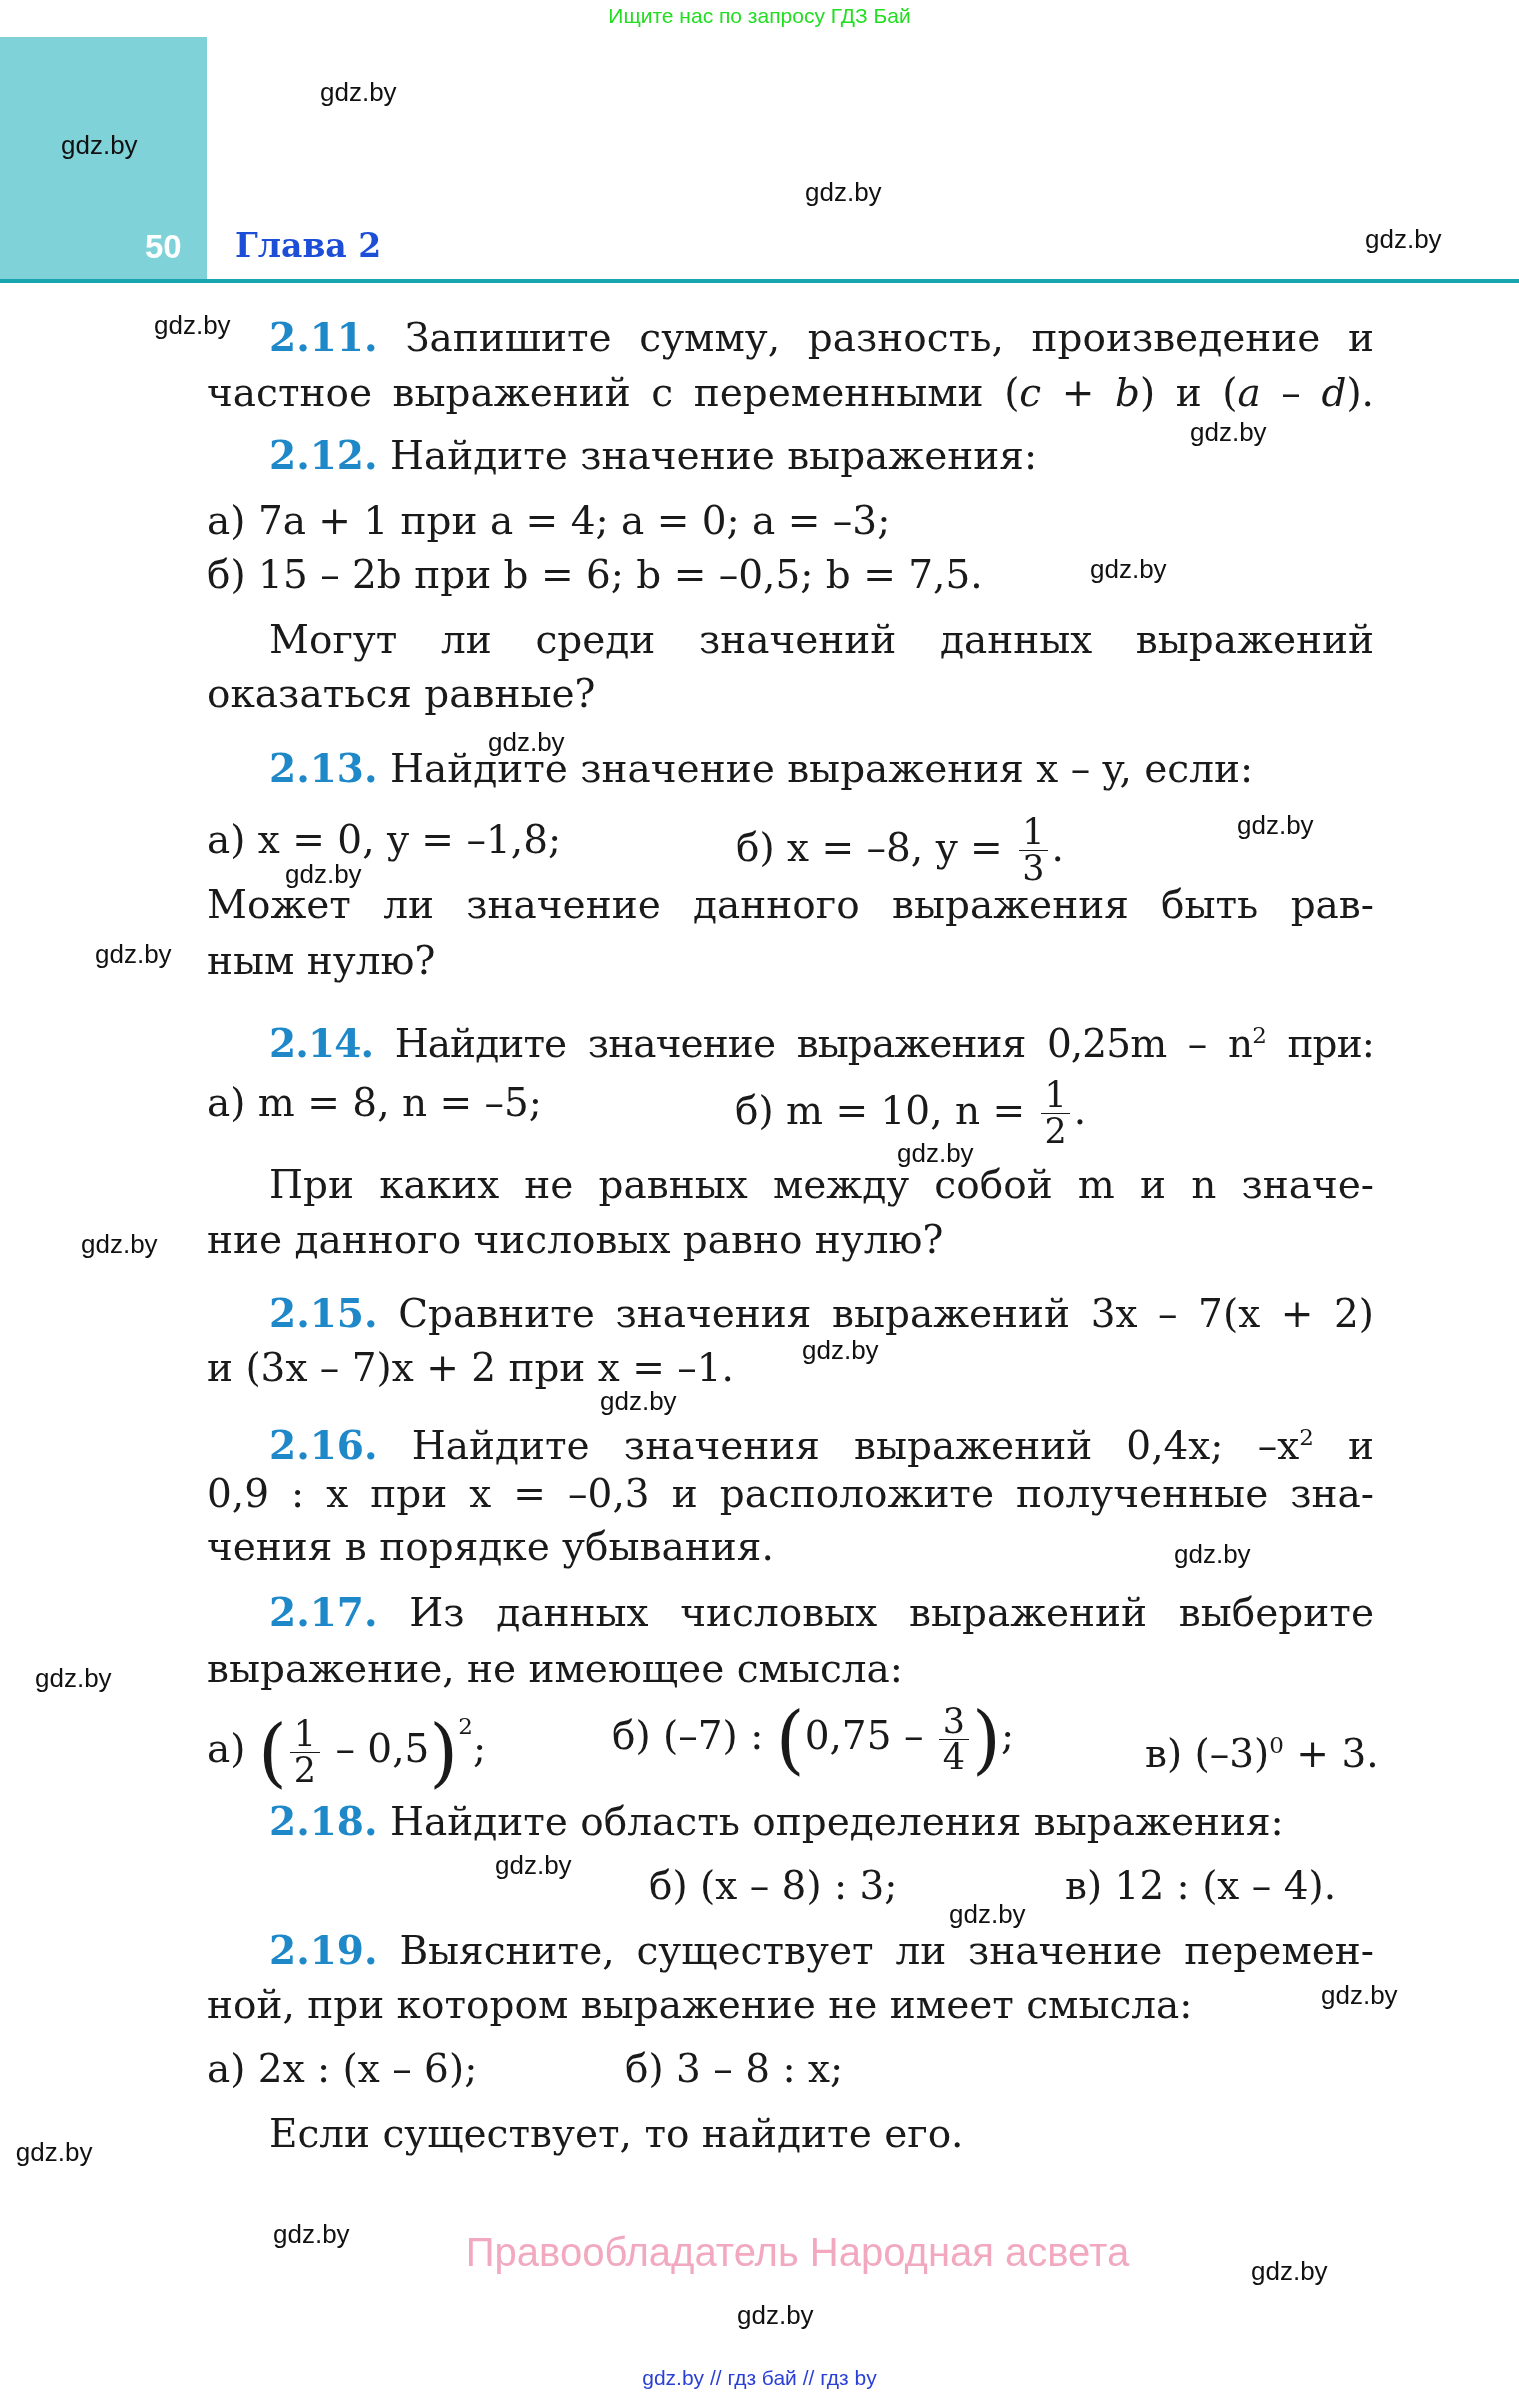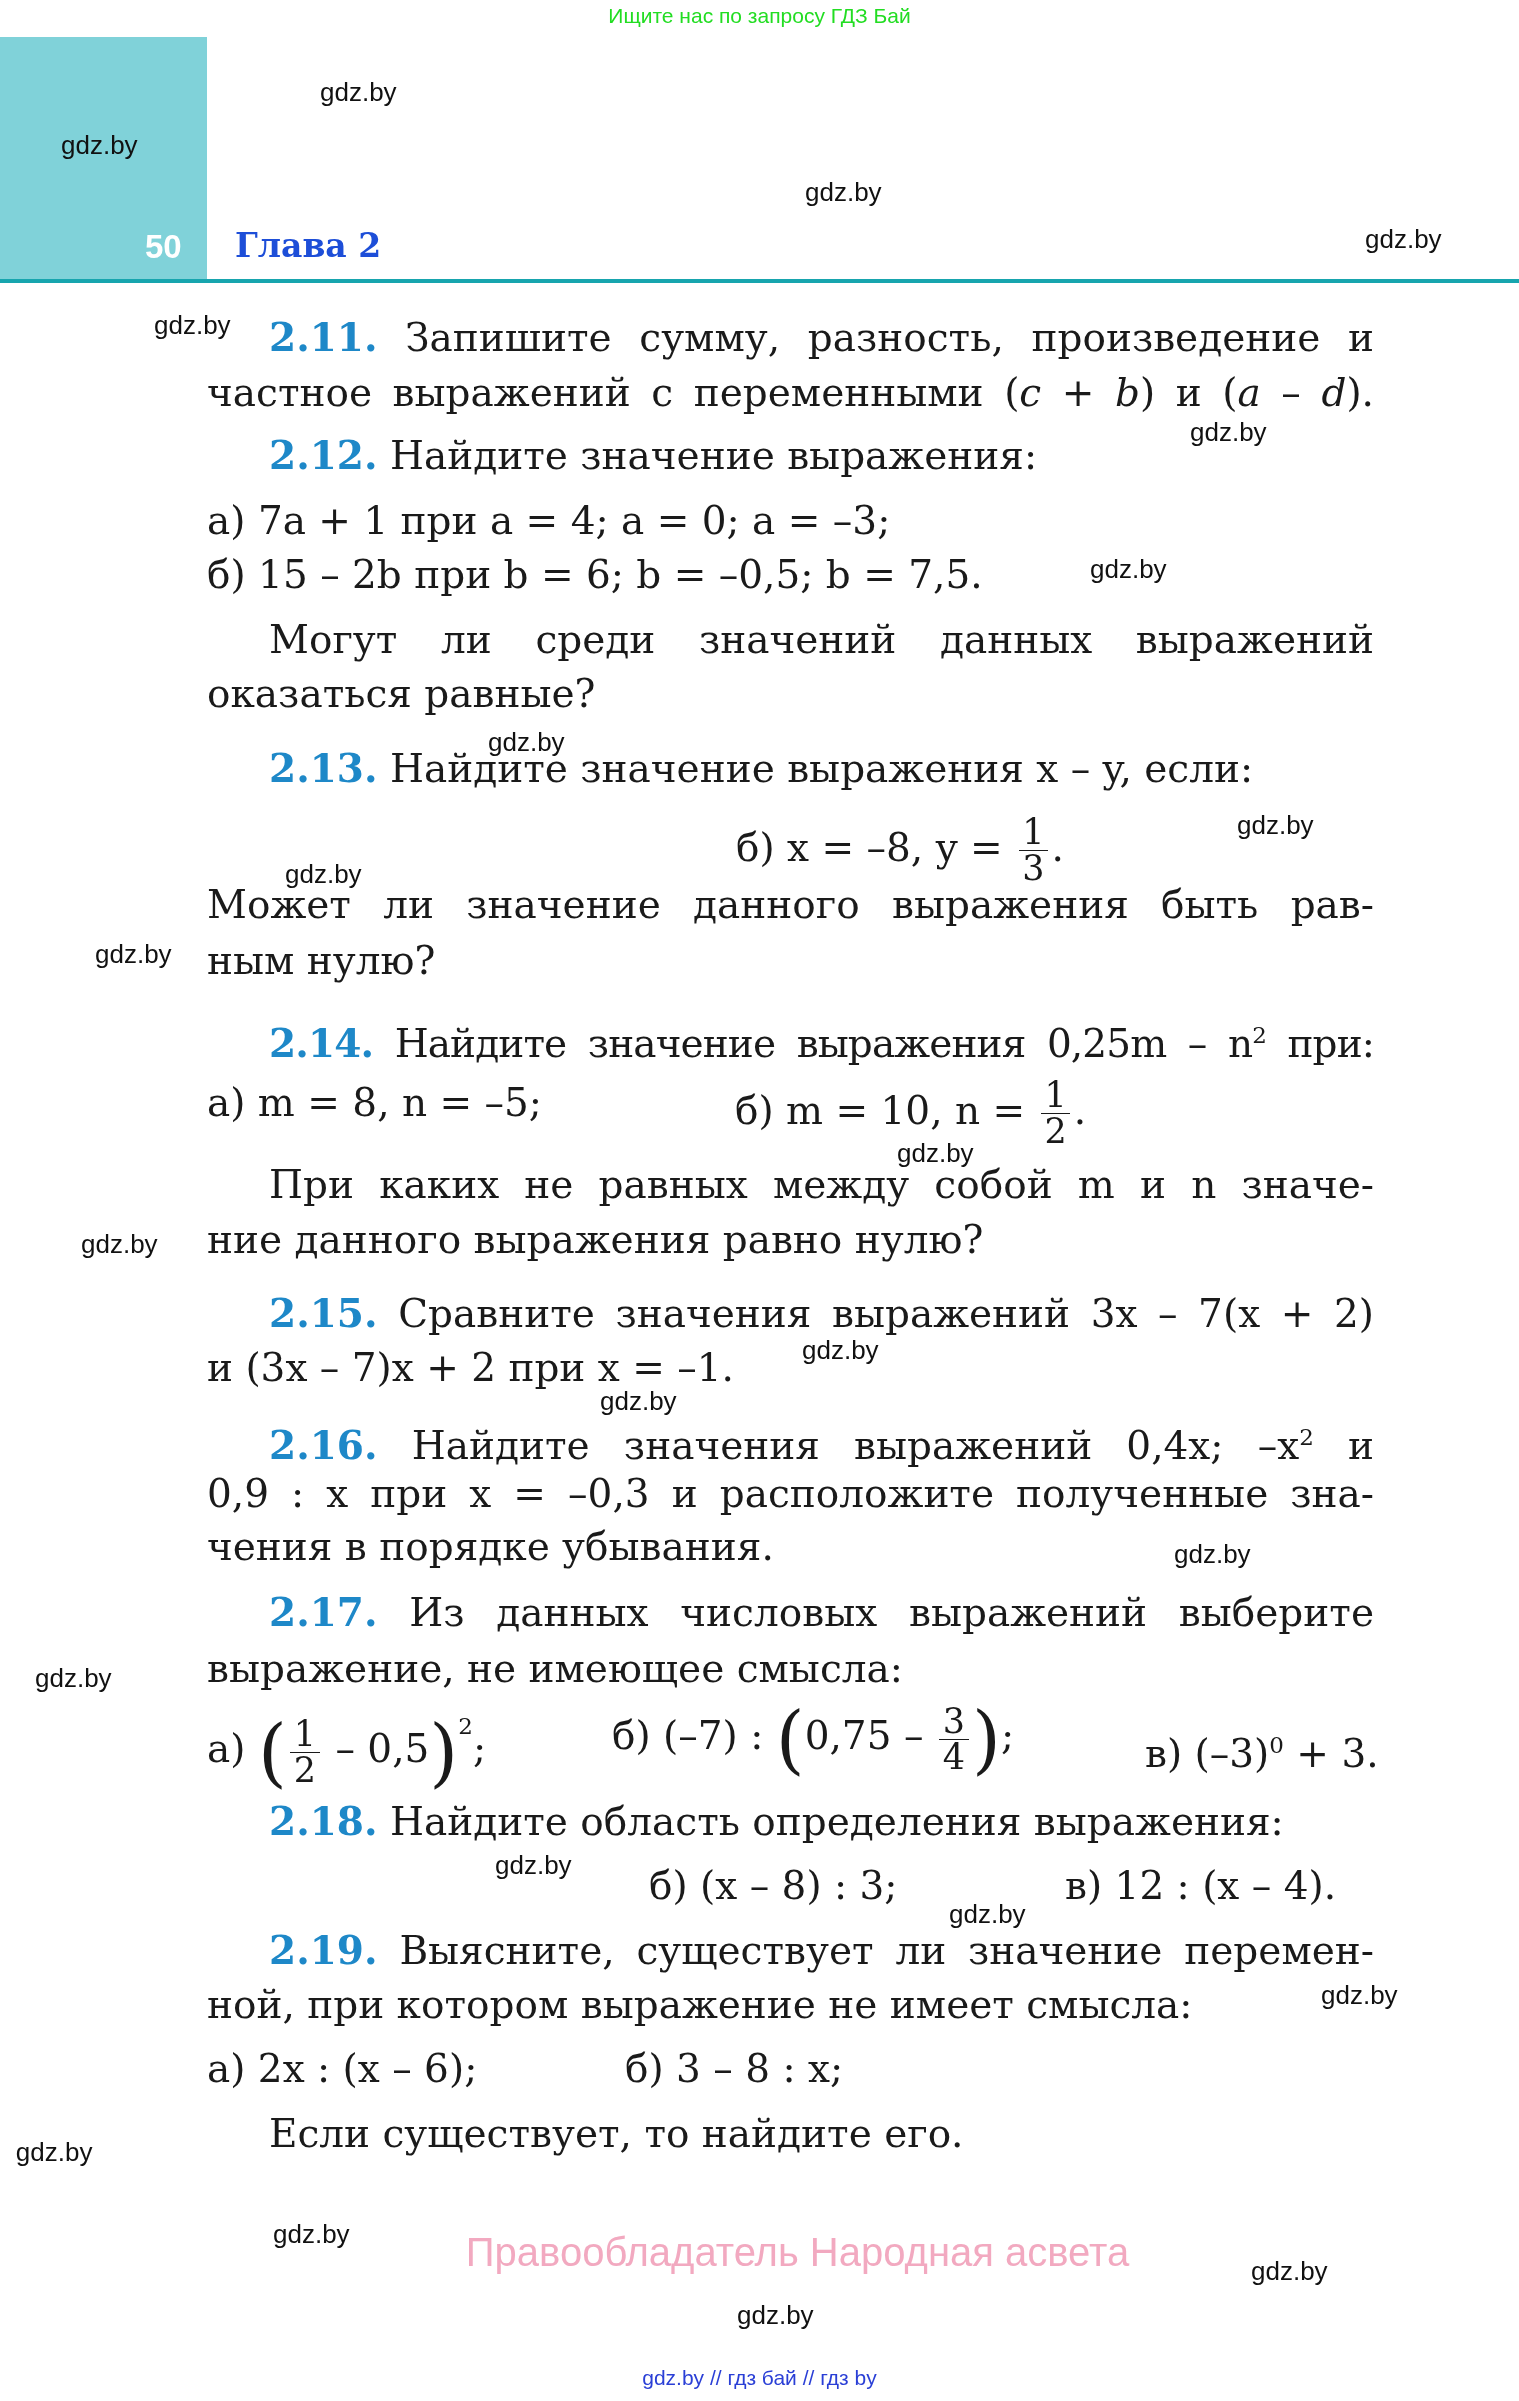--- a/index.html
+++ b/index.html
@@ -87,35 +87,36 @@
   <span>15 – 2b при b = 6; b = –0,5; b = 7,5.</span>
 </div>
 <div class="abs line just indent" style="top:615px">Могут ли среди значений данных выражений</div>
 <div class="abs line" style="top:669px">оказаться равные?</div>
 
 <div class="abs line indent" style="top:744px">
   <span class="num">2.13.</span>
   <span>Найдите значение выражения x – y, если:</span>
 </div>
 <div class="abs line" style="top:815px; height:61px">
+  <span class="item" style="left:0">а) x = 0, y = –1,8;</span>
   <span class="item" style="left:529px"><span>б) x = –8, y = </span><span class="frac"><span class="top">1</span><span>3</span></span><span>.</span></span>
 </div>
 <div class="abs line just" style="top:880px">Может ли значение данного выражения быть рав-</div>
 <div class="abs line" style="top:936px">ным нулю?</div>
 
 <div class="abs line just indent" style="top:1011px; letter-spacing:-0.9px">
   <span class="num">2.14.</span>
   <span><span>Найдите значение выражения 0,25m – n</span><sup>2</sup><span> при:</span></span>
 </div>
 <div class="abs line" style="top:1078px; height:61px">
   <span class="item" style="left:0">а) m = 8, n = –5;</span>
   <span class="item" style="left:528px"><span>б) m = 10, n = </span><span class="frac"><span class="top">1</span><span>2</span></span><span>.</span></span>
 </div>
 <div class="abs line just indent" style="top:1160px">При каких не равных между собой m и n значе-</div>
-<div class="abs line" style="top:1215px">ние данного выражения равно нулю?</div>
+<div class="abs line" style="top:1215px">ние данного числовых равно нулю?</div>
 
 <div class="abs line just indent" style="top:1289px">
   <span class="num">2.15.</span>
   <span>Сравните значения выражений 3x – 7(x + 2)</span>
 </div>
 <div class="abs line" style="top:1343px">и (3x – 7)x + 2 при x = –1.</div>
 
 <div class="abs line just indent" style="top:1413px">
   <span class="num">2.16.</span>
   <span><span>Найдите значения выражений 0,4x; –x</span><sup>2</sup><span> и</span></span>

